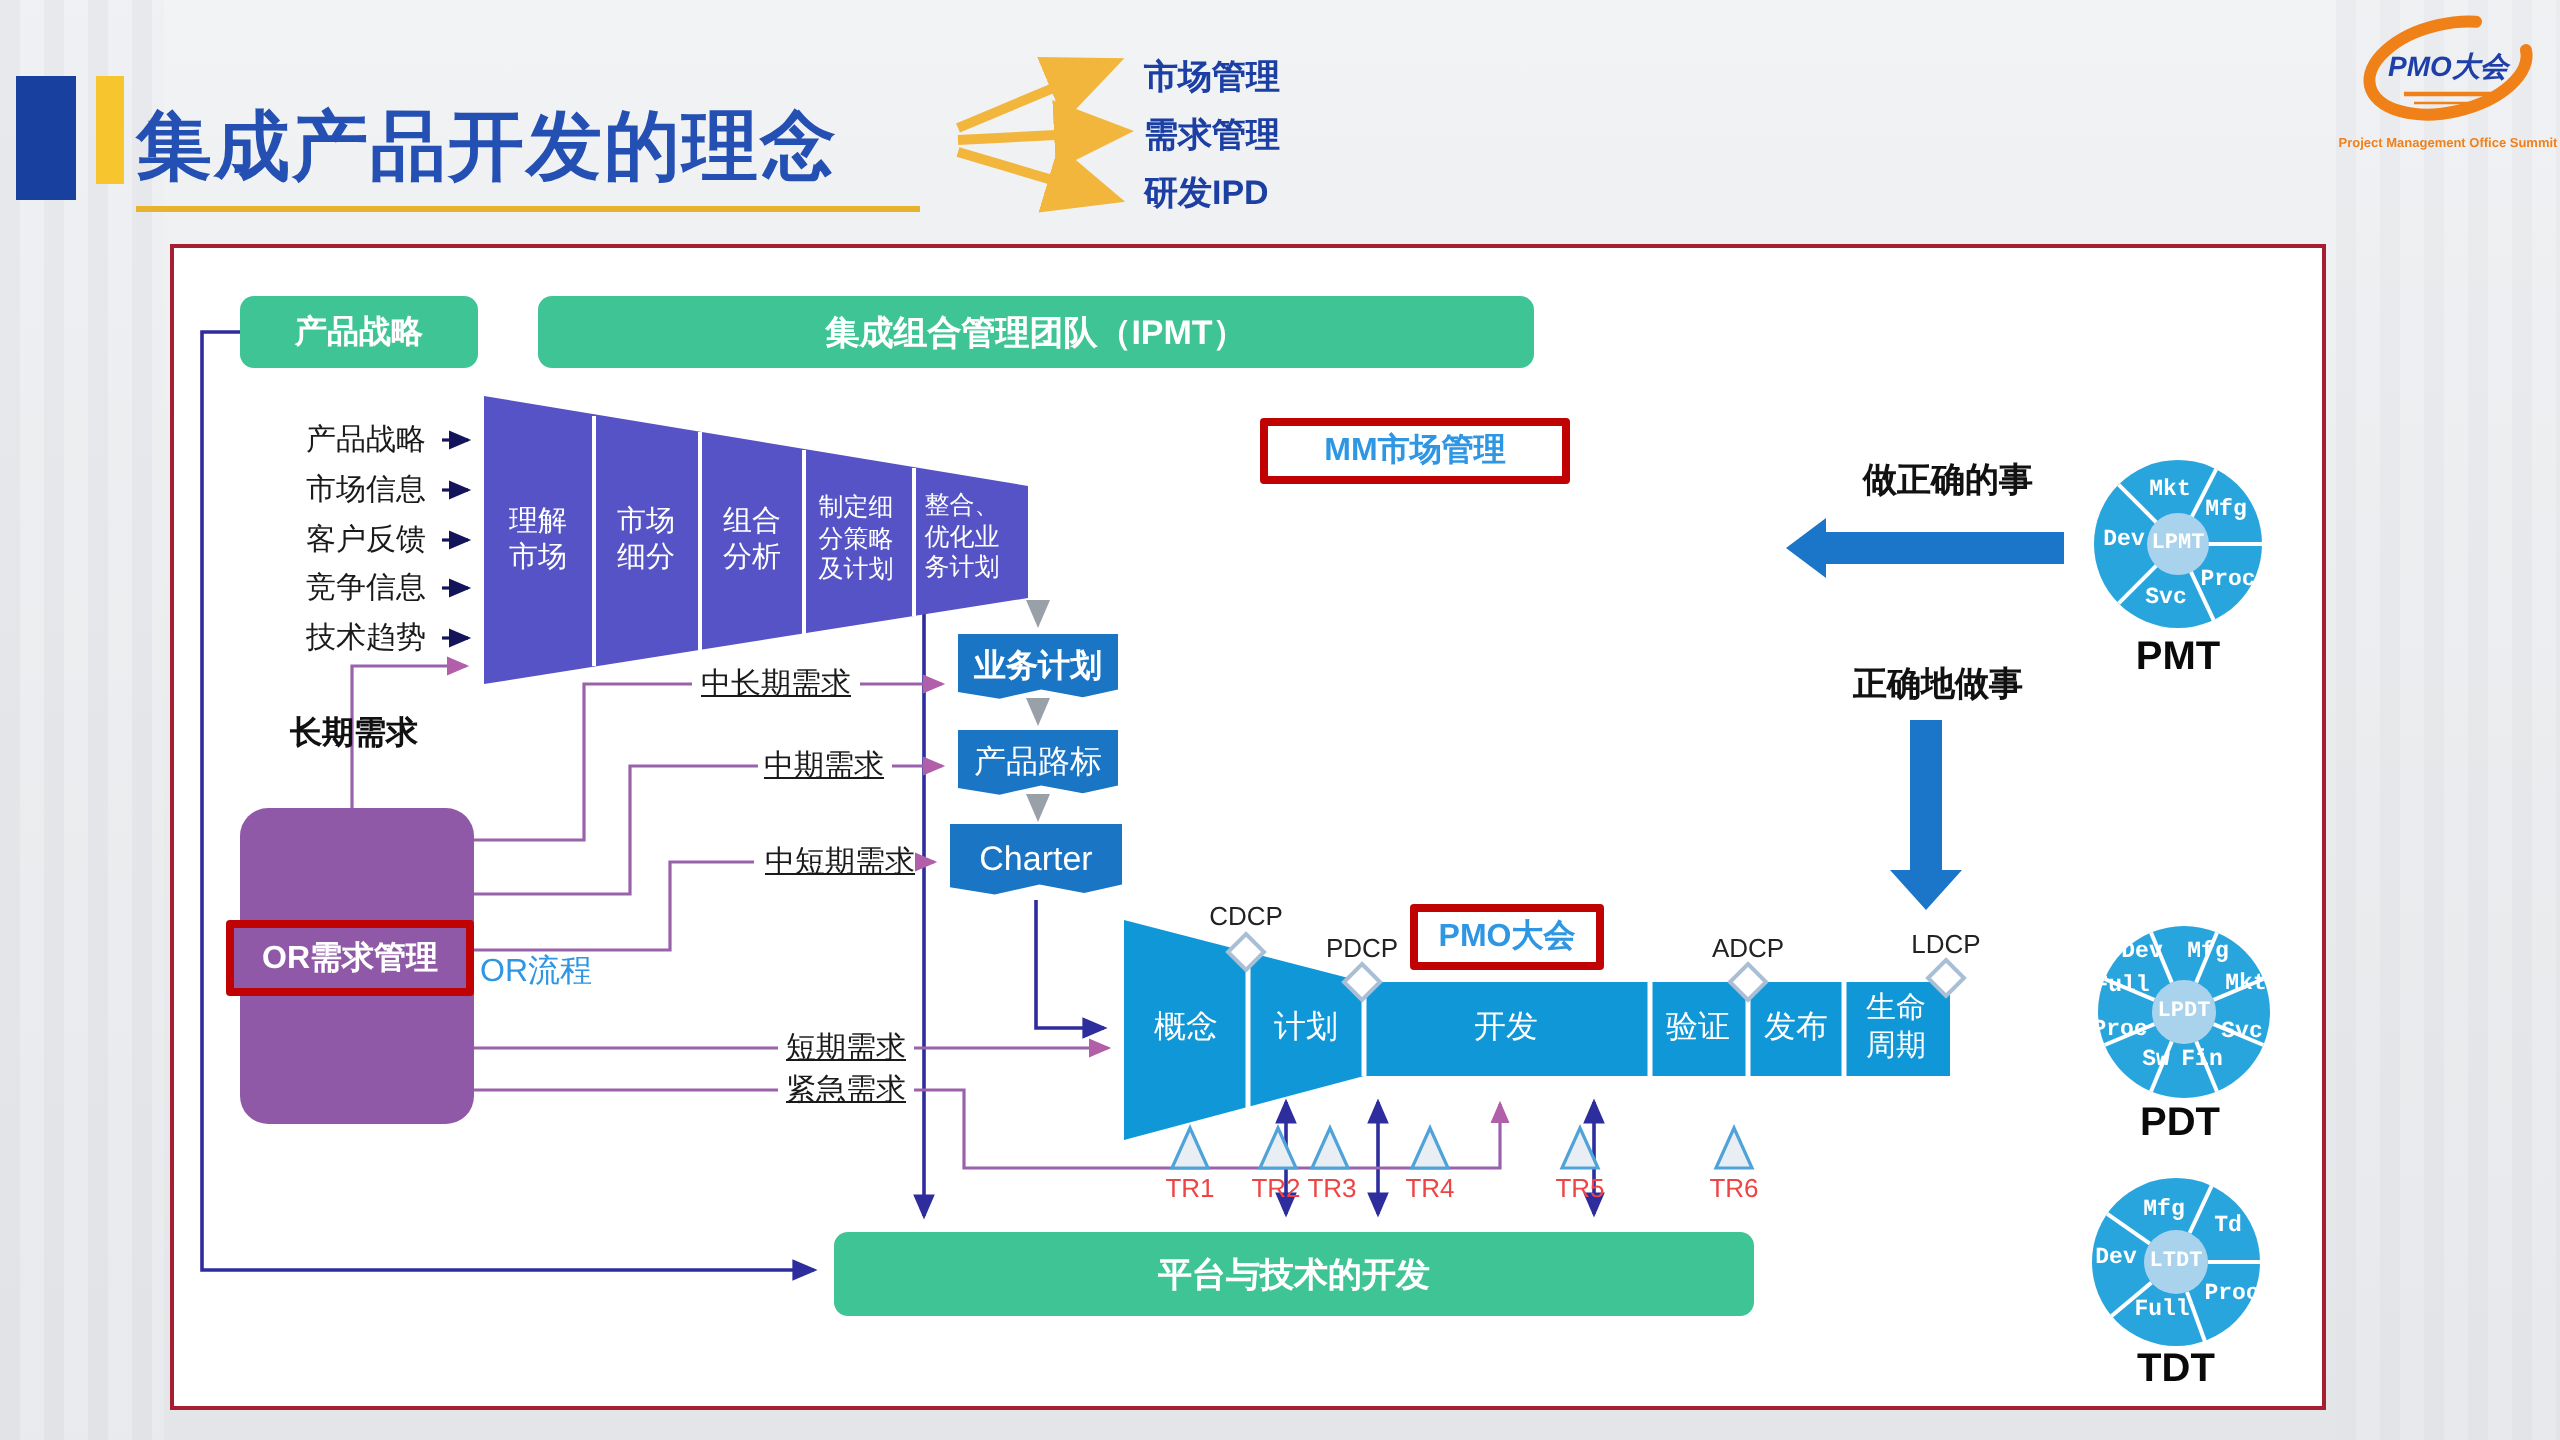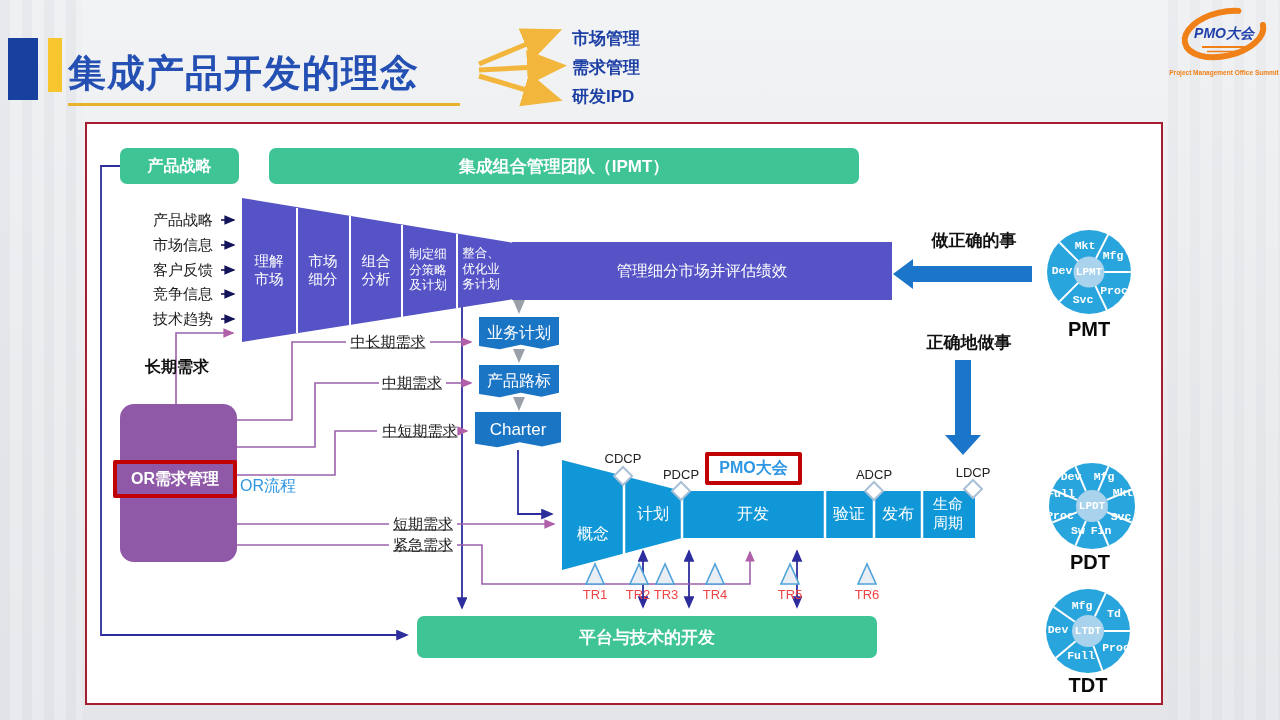--- a/index.html
+++ b/index.html
@@ -189,57 +189,57 @@
         <line x1="1017" y1="507" x2="1043" y2="507"></line>
         <line x1="1006.5" y1="522" x2="1015.4" y2="546.5"></line>
         <line x1="988.7" y1="517.3" x2="968.8" y2="534"></line>
         <line x1="987.9" y1="497.8" x2="966.6" y2="482.9"></line>
       </g>
       <circle cx="1001" cy="507" r="16" fill="#a9d2ed"></circle>
     </g>
   </svg>
 
   <div class="abs flex gbox" style="left:33px;top:24px;width:119px;height:36px;font-size:16px;">产品战略</div>
-  <div class="abs flex gbox" style="left:182px;top:24px;width:590px;height:36px;font-size:17px;">集成组合管理团队（IPMT）</div>
+  <div class="abs flex gbox" style="left:182px;top:24px;width:498px;height:36px;font-size:17px;">集成组合管理团队（IPMT）</div>
   <div class="abs flex gbox" style="left:330px;top:492px;width:460px;height:42px;font-size:17px;">平台与技术的开发</div>
 
   <div class="ctr inlabel" style="left:96px;top:96px;">产品战略</div>
   <div class="ctr inlabel" style="left:96px;top:121px;">市场信息</div>
   <div class="ctr inlabel" style="left:96px;top:146px;">客户反馈</div>
   <div class="ctr inlabel" style="left:96px;top:170px;">竞争信息</div>
   <div class="ctr inlabel" style="left:96px;top:195px;">技术趋势</div>
 
   <div class="wrap segtxt" style="left:182px;top:146px;width:42px;font-size:14.5px;">理解市场</div>
   <div class="wrap segtxt" style="left:236px;top:146px;width:42px;font-size:14.5px;">市场细分</div>
   <div class="wrap segtxt" style="left:289px;top:146px;width:42px;font-size:14.5px;">组合分析</div>
   <div class="wrap segtxt" style="left:341px;top:146px;width:42px;font-size:12.5px;">制定细分策略及计划</div>
   <div class="wrap segtxt" style="left:394px;top:145px;width:42px;font-size:12.5px;">整合、优化业务计划</div>
 
-  <div class="abs flex" style="left:425px;top:118px;width:380px;height:58px;background:#5553c6;color:#fff;font-size:15.5px;">管理细分市场并评估绩效</div>
+  <div class="abs flex redbox" style="left:543px;top:85px;width:155px;height:33px;font-size:16px;box-sizing:border-box;">MM市场管理</div>
 
   <div class="ctr bold" style="left:887px;top:116px;font-size:17px;color:#111;">做正确的事</div>
   <div class="ctr bold" style="left:882px;top:218px;font-size:17px;color:#111;">正确地做事</div>
 
   <div class="ctr bold" style="left:90px;top:243px;font-size:16px;color:#111;">长期需求</div>
   <div class="abs" style="left:33px;top:280px;width:117px;height:158px;background:#9059a8;border-radius:14px;"></div>
   <div class="abs flex" style="left:26px;top:336px;width:124px;height:38px;border:4px solid #c00202;background:#9059a8;color:#fff;font-weight:bold;font-size:16px;box-sizing:border-box;border-radius:2px;">OR需求管理</div>
   <div class="ctr" style="left:181px;top:362px;font-size:16px;color:#2e96e2;">OR流程</div>
 
   <div class="ctr req" style="left:301px;top:218px;">中长期需求</div>
   <div class="ctr req" style="left:325px;top:259px;">中期需求</div>
   <div class="ctr req" style="left:333px;top:307px;">中短期需求</div>
   <div class="ctr req" style="left:336px;top:400px;">短期需求</div>
   <div class="ctr req" style="left:336px;top:421px;">紧急需求</div>
 
-  <div class="abs flex blubox" style="left:392px;top:193px;width:80px;height:33px;font-size:16px;">业务计划</div>
+  <div class="abs flex blubox" style="left:392px;top:193px;width:80px;height:33px;font-size:16px;font-weight:bold;">业务计划</div>
   <div class="abs flex blubox" style="left:392px;top:241px;width:80px;height:33px;font-size:16px;">产品路标</div>
   <div class="abs flex blubox" style="left:388px;top:288px;width:86px;height:36px;font-size:17px;">Charter</div>
 
   <div class="abs flex redbox" style="left:618px;top:328px;width:97px;height:33px;font-size:16px;box-sizing:border-box;">PMO大会</div>
-  <div class="ctr phase" style="left:506px;top:390px;margin-top:20px;">概念</div>
+  <div class="ctr phase" style="left:506px;top:390px;">概念</div>
   <div class="ctr phase" style="left:566px;top:390px;">计划</div>
   <div class="ctr phase" style="left:666px;top:390px;">开发</div>
   <div class="ctr phase" style="left:762px;top:390px;">验证</div>
   <div class="ctr phase" style="left:811px;top:390px;">发布</div>
   <div class="wrap phase" style="left:861px;top:390px;width:36px;font-size:15px;">生命周期</div>
 
   <div class="ctr mile" style="left:536px;top:334px;">CDCP</div>
   <div class="ctr mile" style="left:594px;top:350px;">PDCP</div>
   <div class="ctr mile" style="left:787px;top:350px;">ADCP</div>
   <div class="ctr mile" style="left:886px;top:348px;">LDCP</div>

